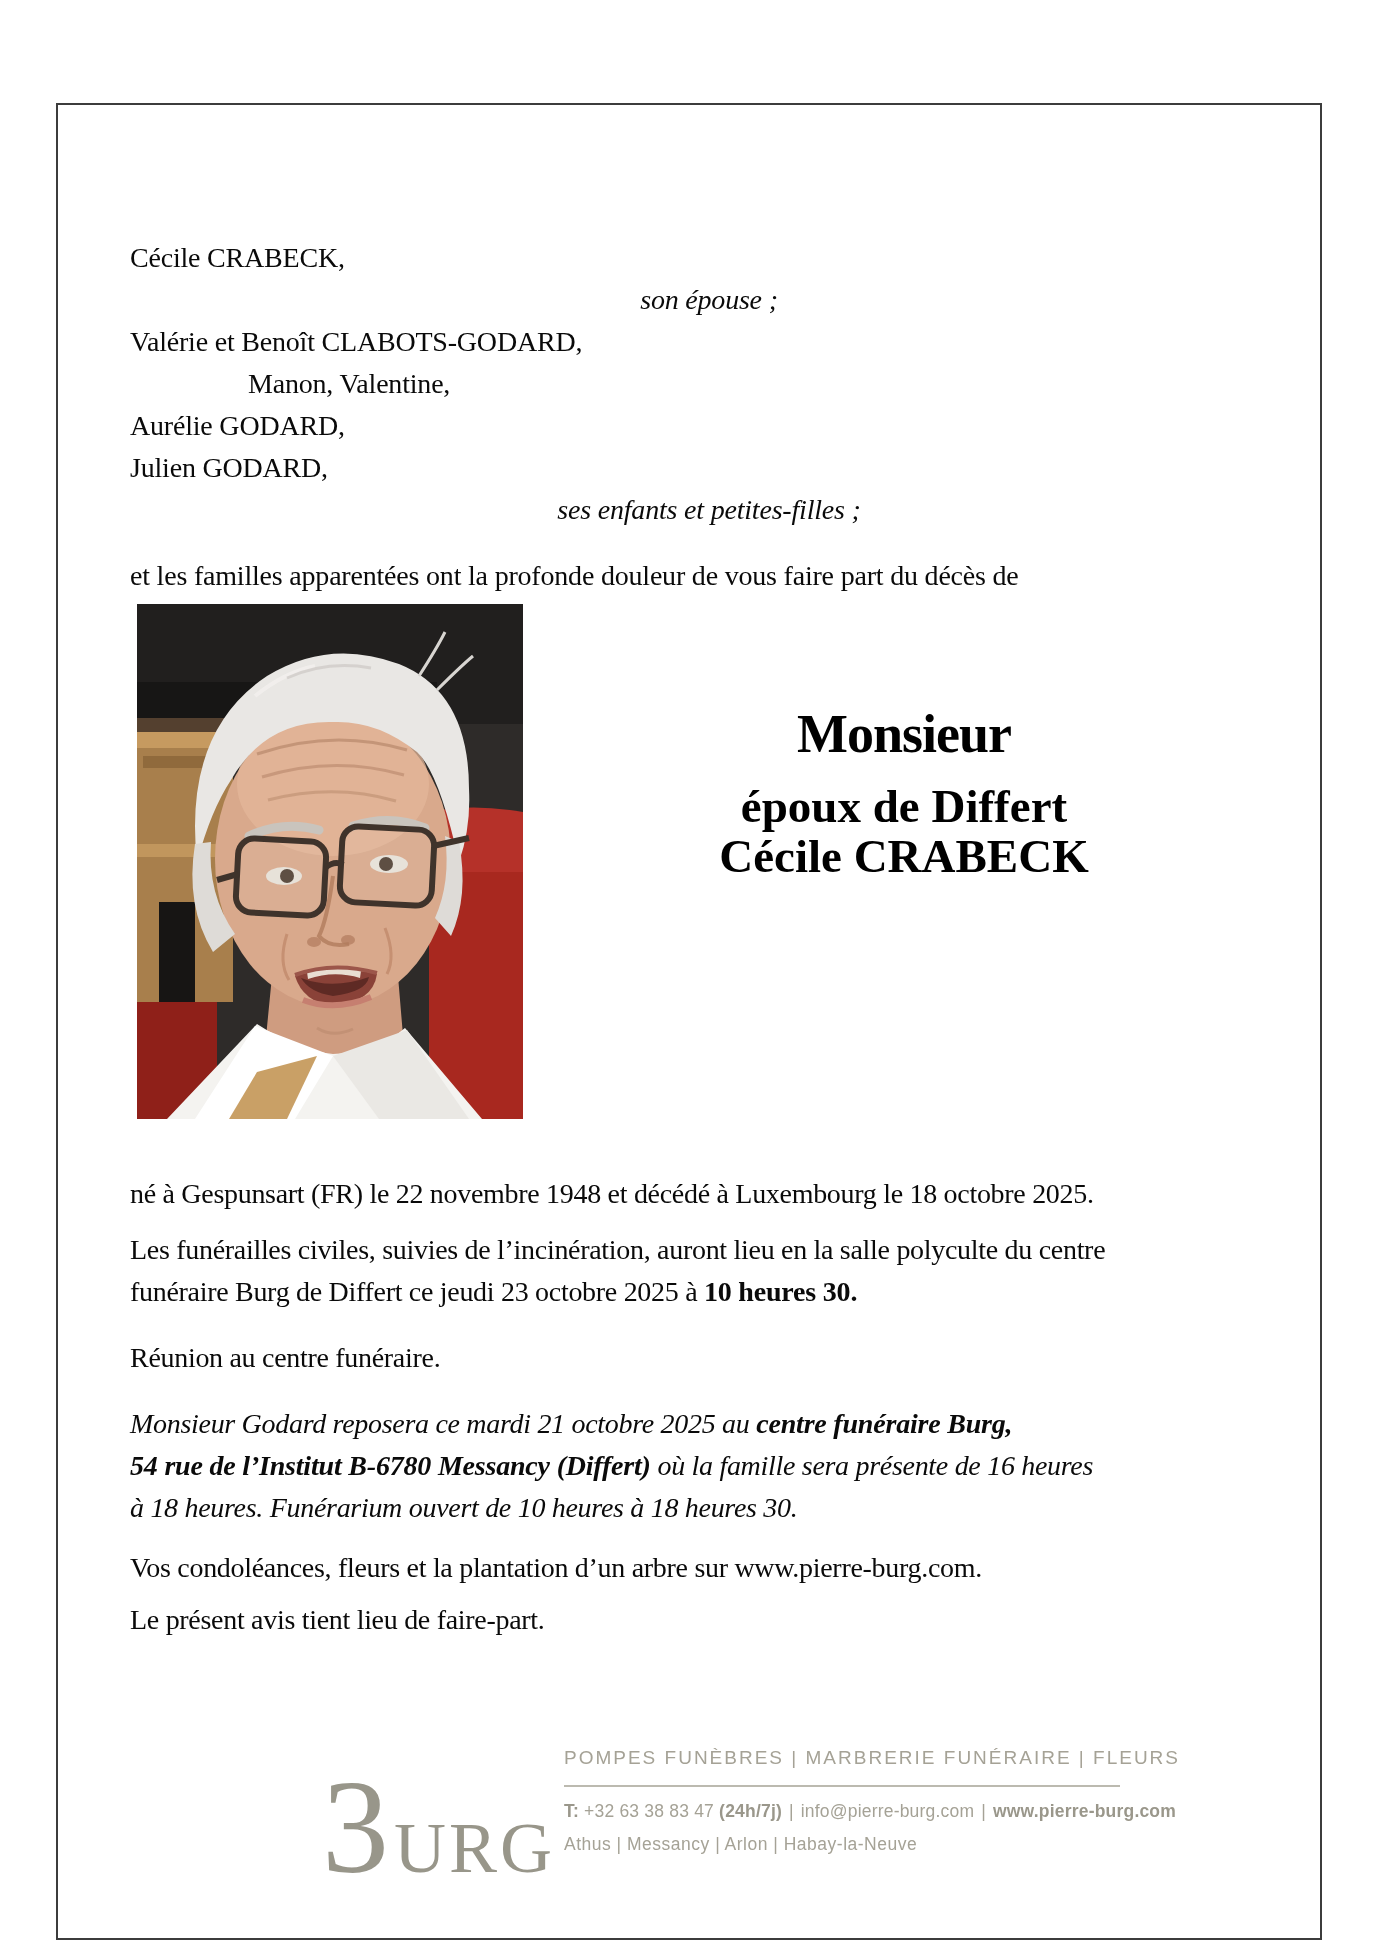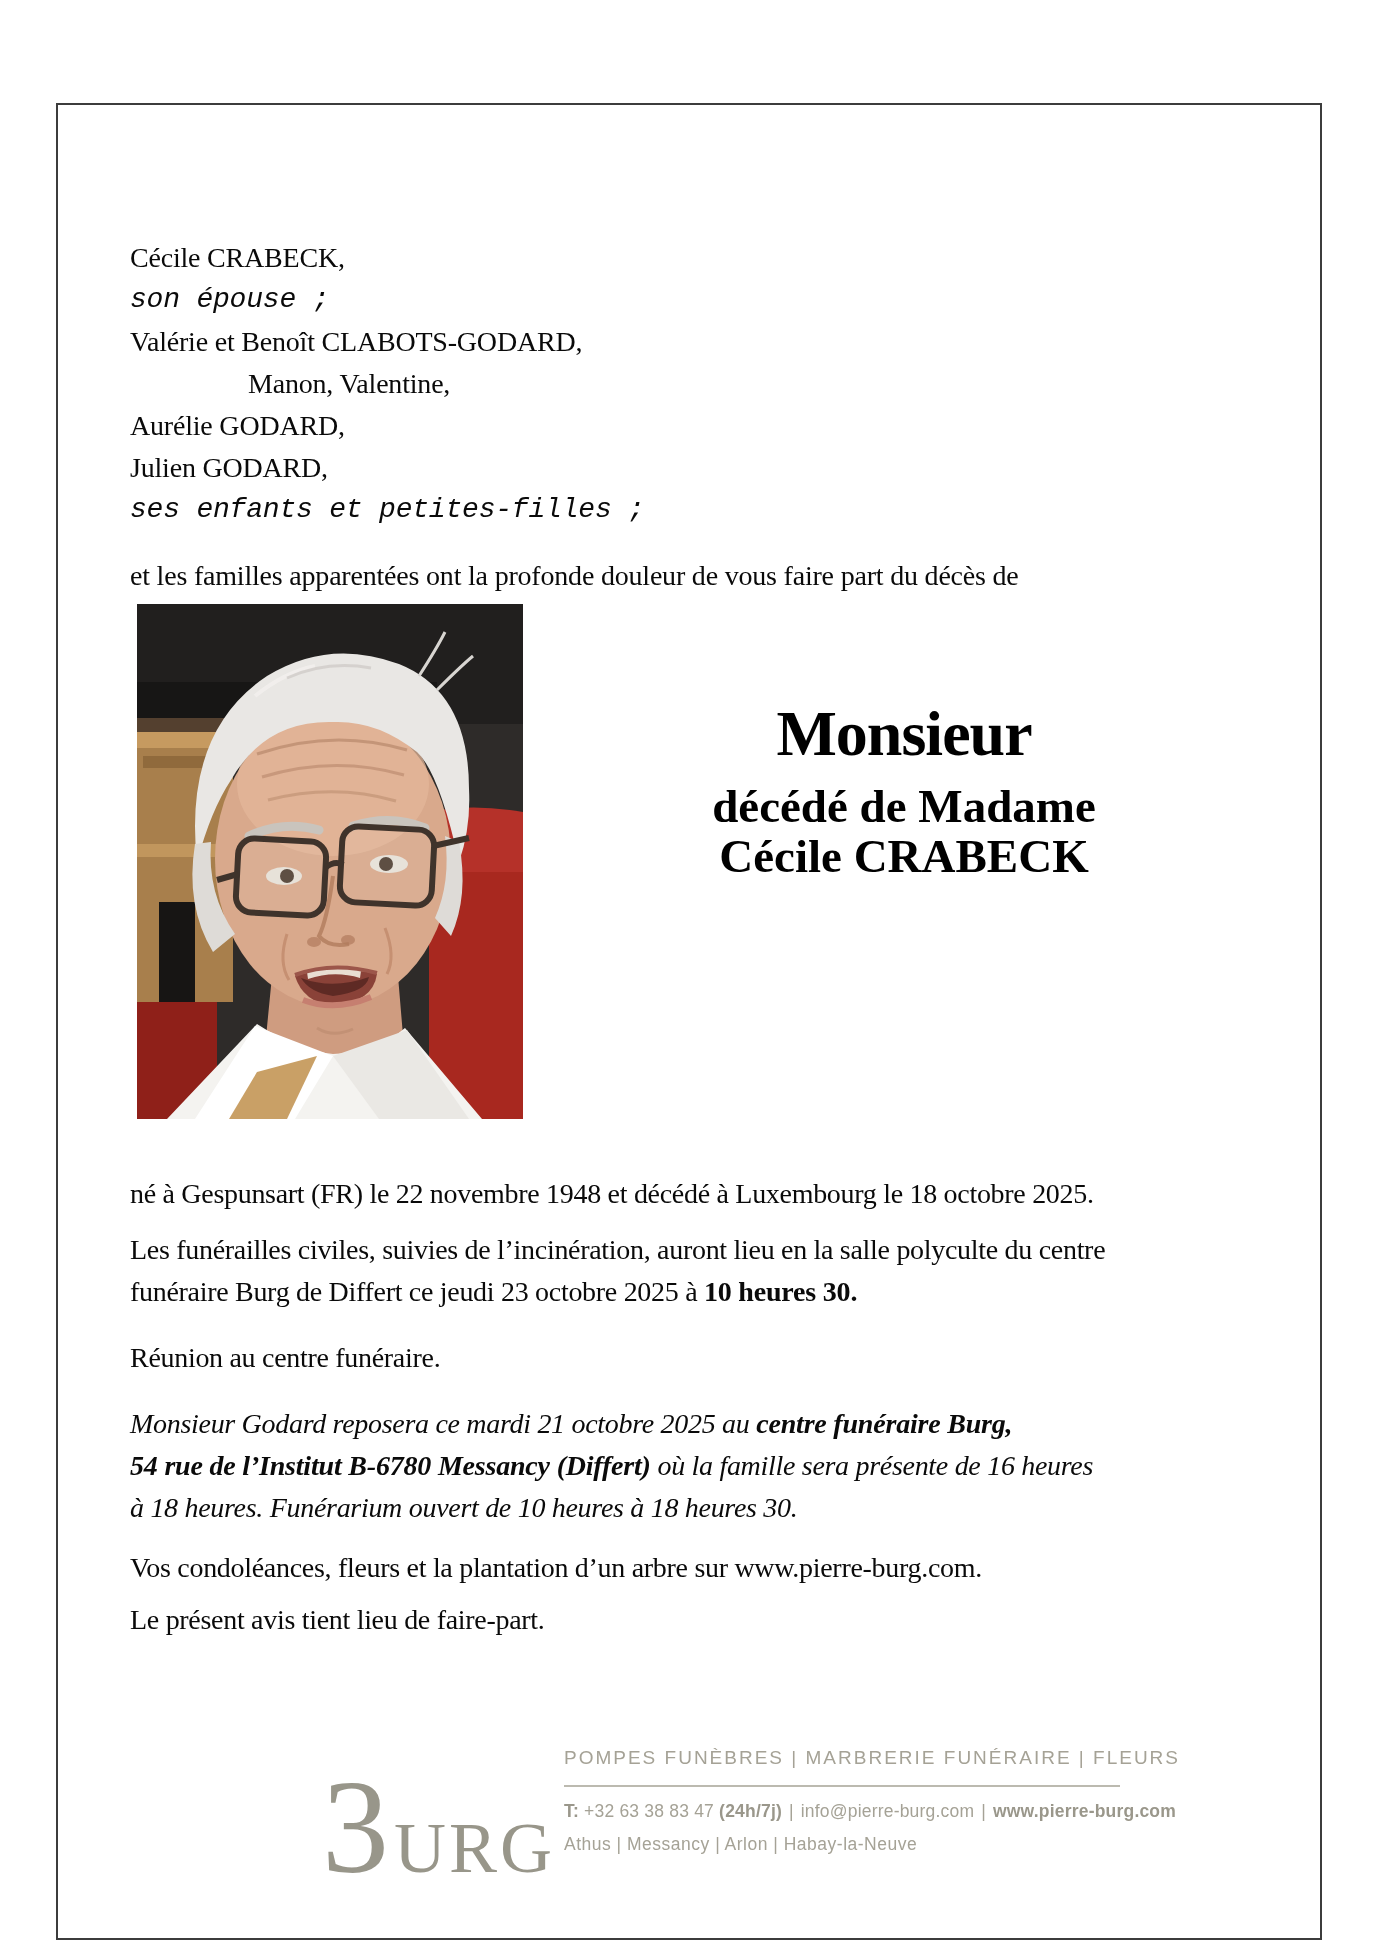--- a/index.html
+++ b/index.html
@@ -11,31 +11,31 @@
     position:absolute; left:56px; top:56px; width:1262px; height:1833px;
     border:2px solid #3c3c3c;
   }
   
   .family-block {
     position:absolute; left:130px; top:190px; width:1158px;
     font-size:28px; line-height:42px; letter-spacing:-0.2px;
   }
   .fam-line { white-space:nowrap; }
   .fam-indent { padding-left:118px; }
-  .relation { text-align:left; font-style:italic;font-family:Liberation Mono, monospace; }
+  .relation { text-align:center; font-style:italic; }
   .announcement { margin-top:24px; white-space:nowrap; }
   
   .photo { position:absolute; left:137px; top:557px; width:386px; height:515px; }
   .photo svg { display:block; }
   
   .title-block {
     position:absolute; left:523px; top:640px; width:762px;
     text-align:center; font-weight:bold; color:#000;
   }
-  .title-large { font-size:64px; line-height:94px; letter-spacing:-1px; }
+  .title-large { font-size:54px; line-height:94px; letter-spacing:-1px; }
   .title-small { font-size:47px; line-height:50px; }
   
   .paragraphs { position:absolute; left:130px; top:1126px; width:1180px;
     font-size:28px; line-height:42px; letter-spacing:-0.3px; }
   .para { margin:0; }
   .m14 { margin-bottom:14px; } .m24 { margin-bottom:24px; }
   .m18 { margin-bottom:18px;font-style:italic; } .m10 { margin-bottom:10px; }
   .line { display:block; white-space:nowrap; }
   .para b { letter-spacing:-0.2px; }
   
@@ -134,21 +134,21 @@
         <path d="M164,374 Q196,386 232,373 Q229,388 196,392 Q172,388 164,374 Z" fill="#5e2a24"></path>
         <path d="M158,371 Q196,357 240,369" stroke="#9c564a" stroke-width="4" fill="none"></path>
         <path d="M166,396 Q198,408 234,393" stroke="#c67f70" stroke-width="6" fill="none"></path>
         <path d="M180,424 q16,10 36,1" stroke="#bd8d70" stroke-width="3" fill="none" opacity="0.7"></path>
       </g>
     </svg>
   </div>
 
   <div class="title-block">
     <div class="title-large">Monsieur</div>
-    <div class="title-small">décédé de Madame</div>
+    <div class="title-small">époux de Differt</div>
     <div class="title-small">Cécile CRABECK</div>
   </div>
 
   <div class="paragraphs">
     <p class="para m14">
       <span class="line">né à Gespunsart (FR) le 22 novembre 1948 et décédé à Luxembourg le 18 octobre 2025.</span>
     </p>
     <p class="para m24">
       <span class="line">Les funérailles civiles, suivies de l’incinération, auront lieu en la salle polyculte du centre</span>
       <span class="line"><span>funéraire Burg de Differt ce jeudi 23 octobre 2025 à </span><b>10 heures 30.</b></span>

